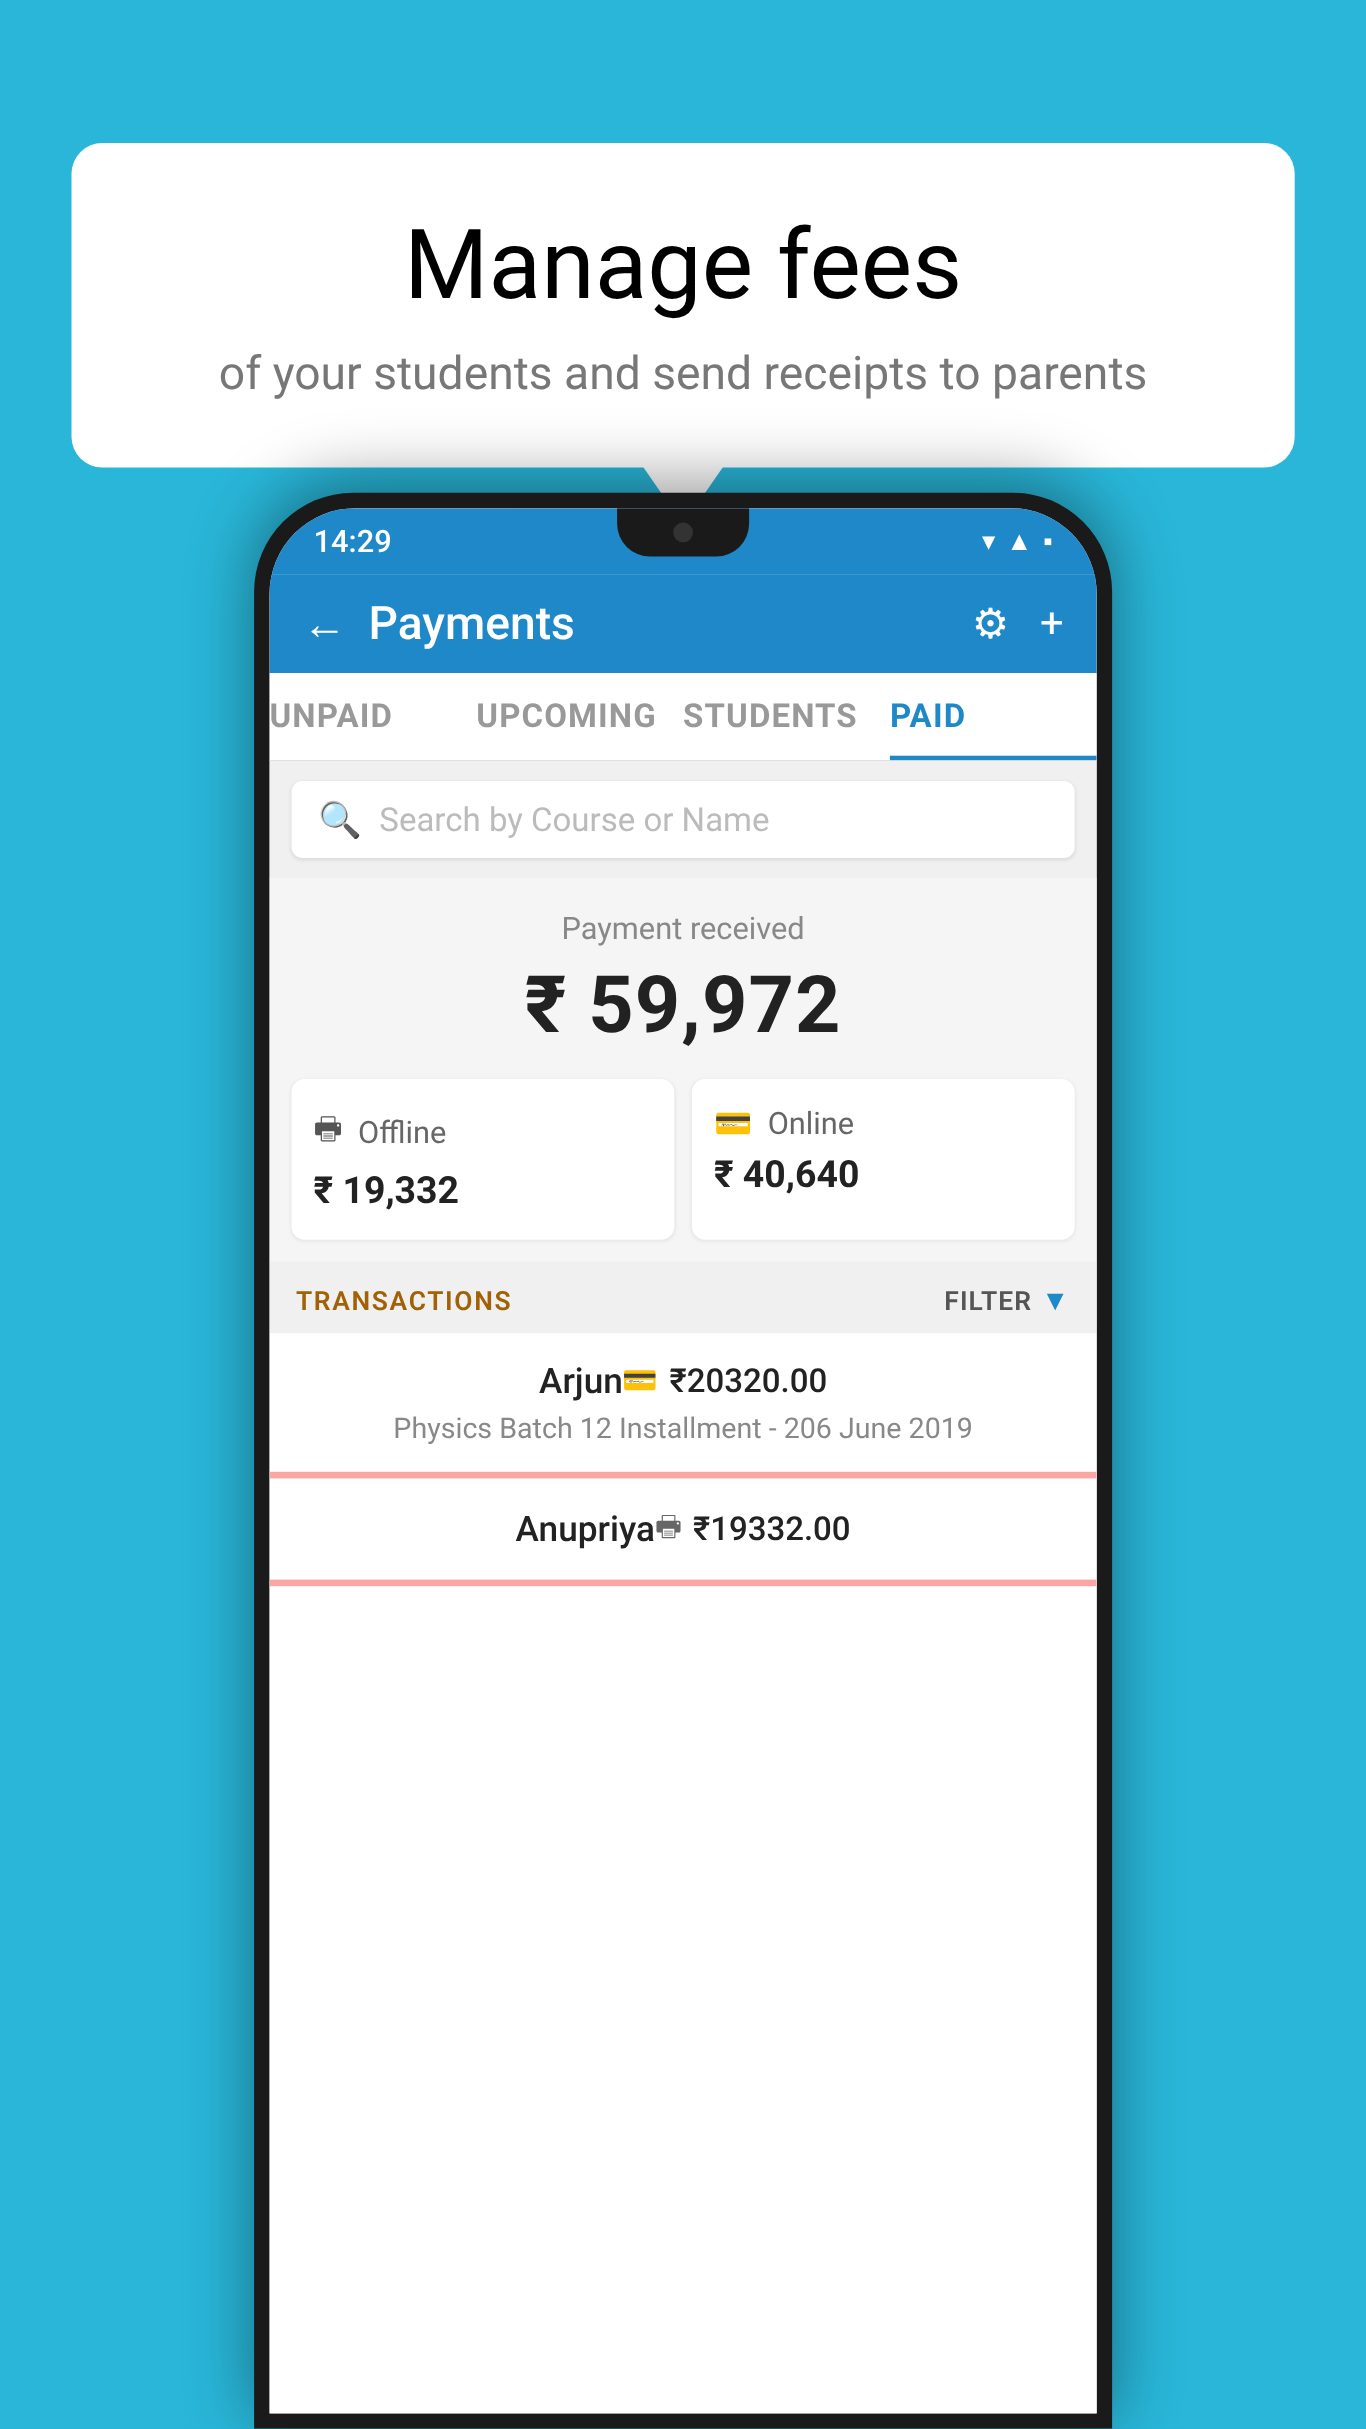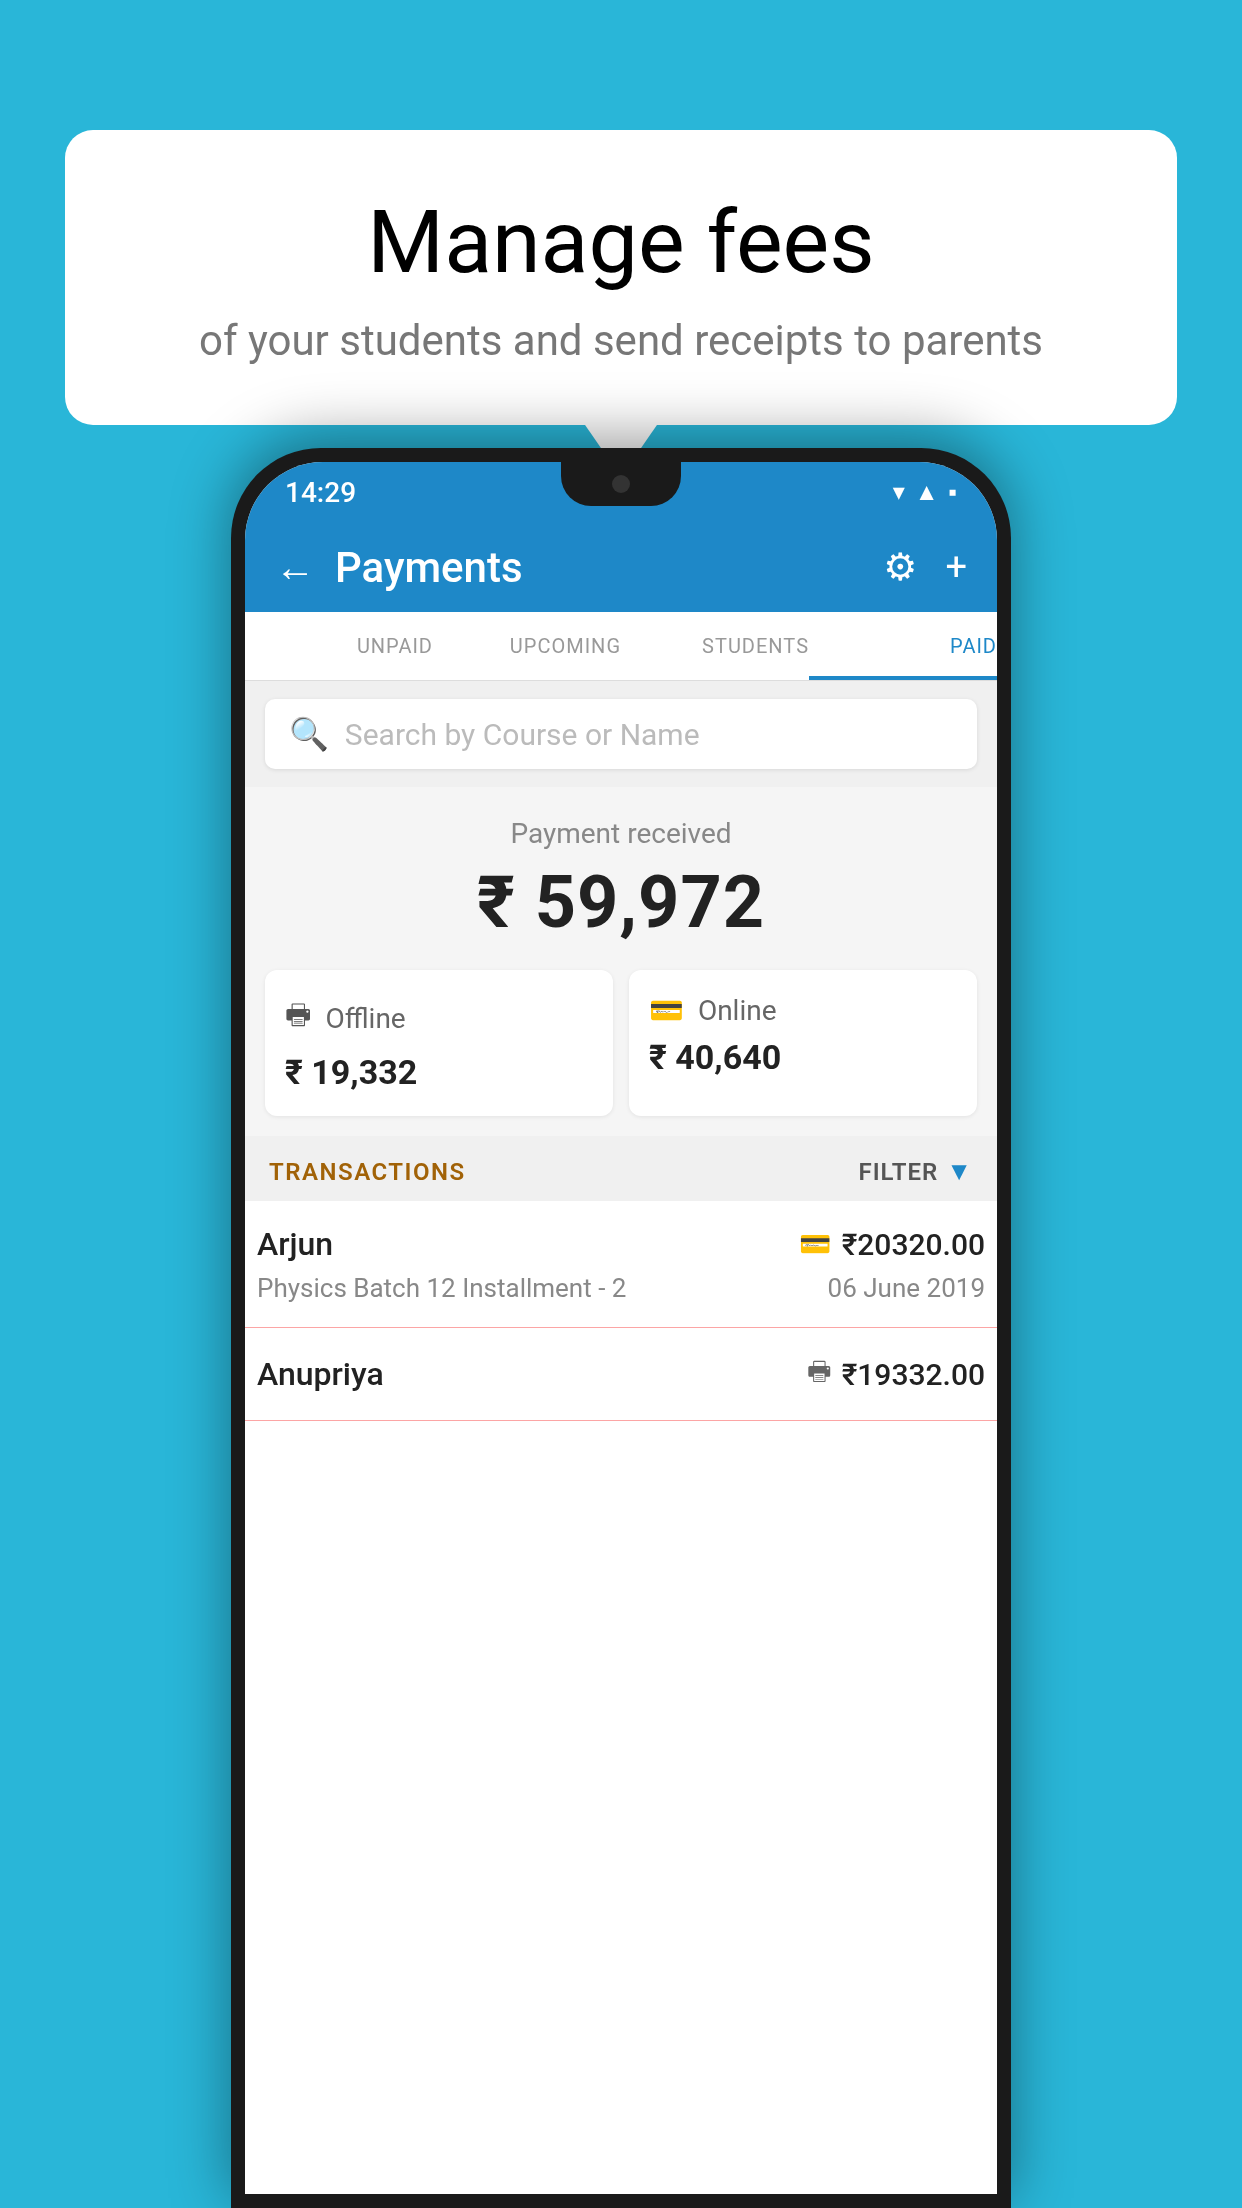--- a/index.html
+++ b/index.html
@@ -159,24 +159,24 @@
 
     
     .tabs {
       background: white;
       display: flex;
       border-bottom: 1px solid #ddd;
       flex-shrink: 0;
     }
     .tab {
       flex: 1;
-      text-align: right;
+      text-align: left;
       padding: 22px 0;
-      font-size: 20px;
-      font-weight: 400;
+      font-size: 30px;
+      font-weight: 700;
       color: #999;
       cursor: pointer;
       position: relative;
       letter-spacing: 1px;
     }
     .tab.active {
       color: #1e88c8;
     }
     .tab.active::after {
       content: '';
@@ -299,24 +299,25 @@
       font-size: 26px;
     }
 
     
     .transactions-list {
       background: white;
       flex: 1;
     }
     .transaction-row {
       padding: 24px 12px;
-      border-bottom: 1px solid #fca5a5;
+      border-bottom: 6px solid #fca5a5;
       display: flex;
       flex-direction: column;
       gap: 10px;
+      align-items: center;
     }
     .transaction-top {
       display: flex;
       justify-content: space-between;
       align-items: center;
     }
     .transaction-name {
       color: #222;
       font-size: 32px;
       font-weight: 500;

